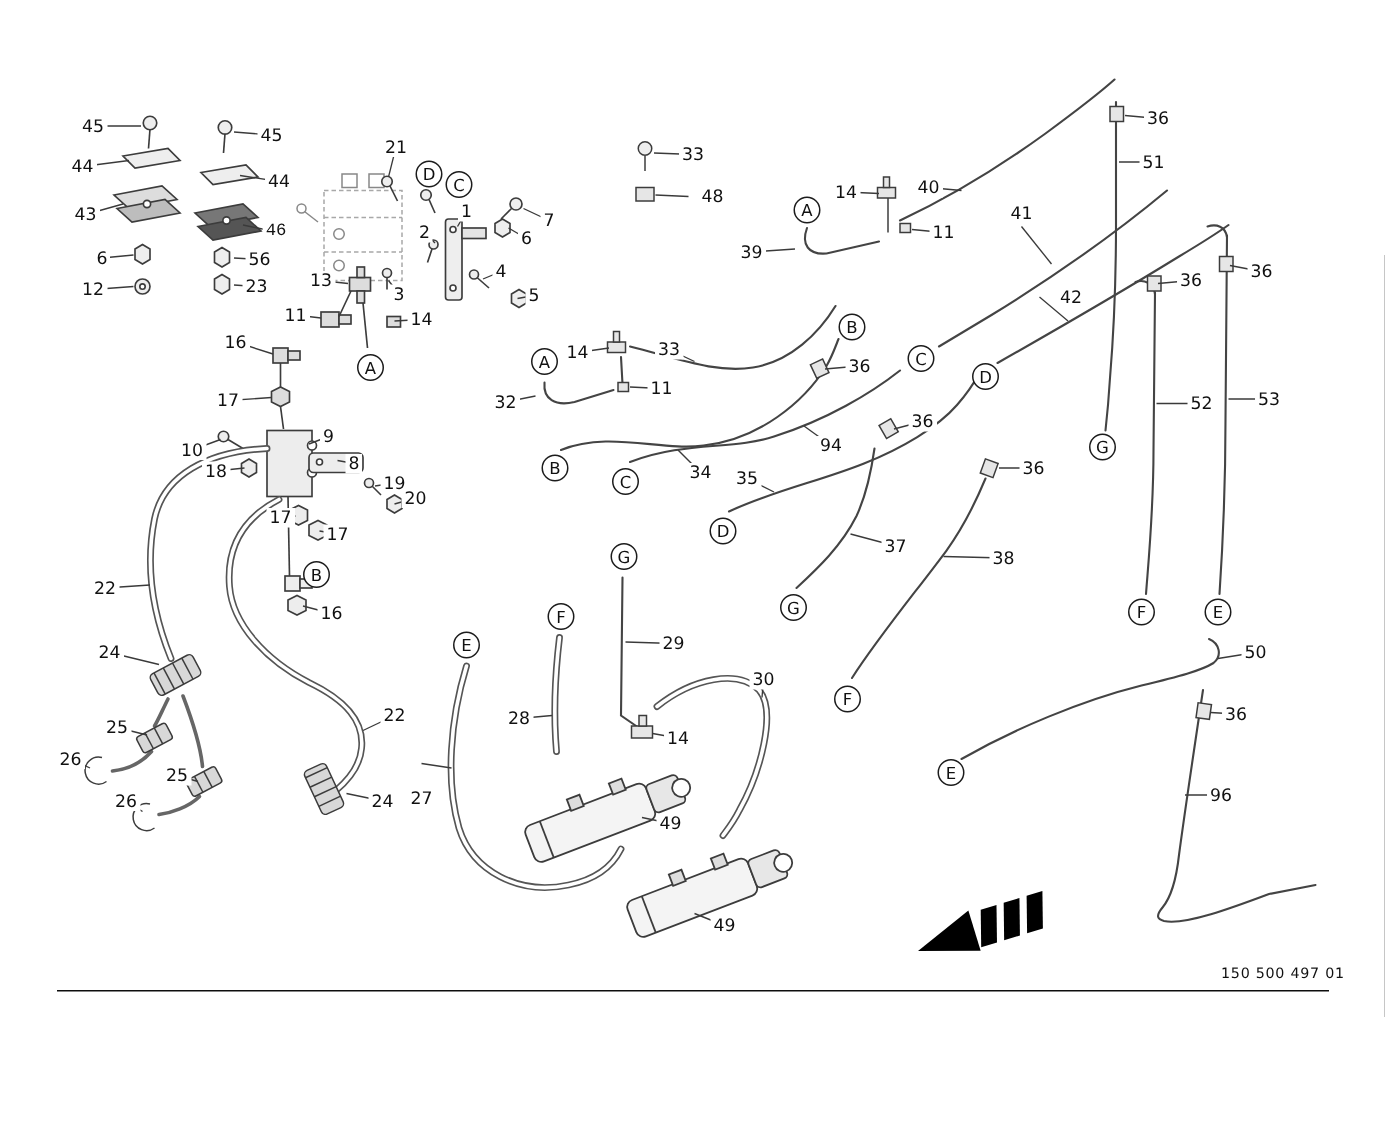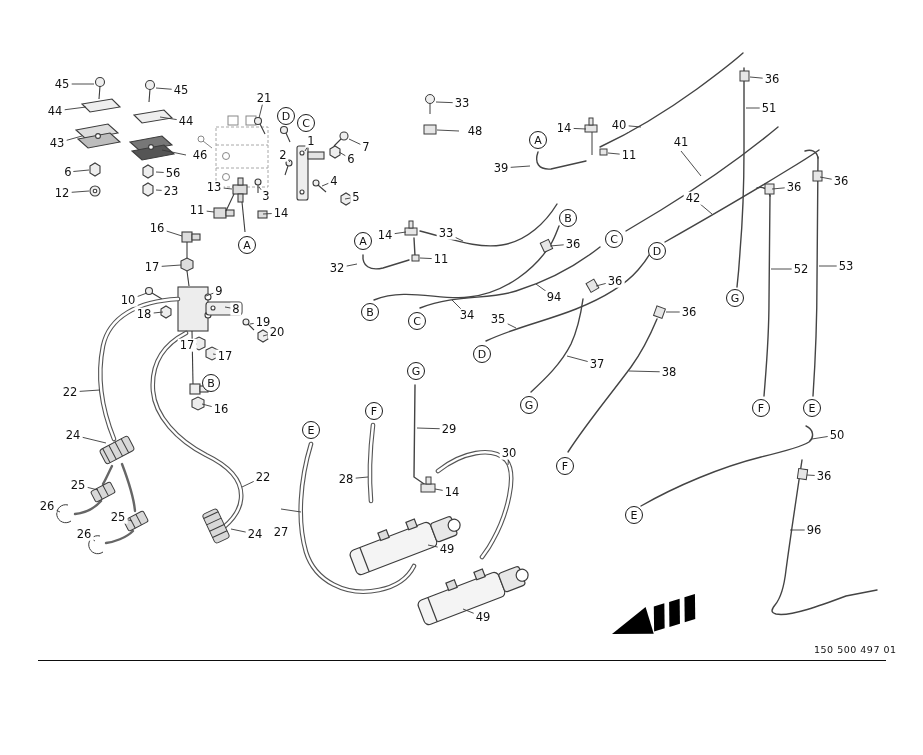--- a/index.html
+++ b/index.html
@@ -322,21 +322,21 @@
 
   <div class="doc-number">150 500 497 01</div>
   <div class="footer-rule"></div>
 <div class="callout" style="left: 62px; top: 84px;">45</div>
     <div class="callout" style="left: 55px; top: 111px;">44</div>
     <div class="callout" style="left: 57px; top: 143px;">43</div>
     <div class="callout" style="left: 68px; top: 172px;">6</div>
     <div class="callout" style="left: 62px; top: 193px;">12</div>
     <div class="callout" style="left: 181px; top: 90px;">45</div>
     <div class="callout" style="left: 186px; top: 121px;">44</div>
-    <div class="callout" style="left: 200px; top: 155px;">46</div>
+    <div class="callout" style="left: 184px; top: 155px; font-family: Liberation Mono, monospace;">46</div>
     <div class="callout" style="left: 173px; top: 173px;">56</div>
     <div class="callout" style="left: 171px; top: 191px;">23</div>
     <div class="callout" style="left: 264px; top: 98px;">21</div>
     <div class="callout" style="left: 311px; top: 141px;">1</div>
     <div class="callout" style="left: 283px; top: 155px;">2</div>
     <div class="callout" style="left: 366px; top: 147px;">7</div>
     <div class="callout" style="left: 351px; top: 159px;">6</div>
     <div class="callout" style="left: 214px; top: 187px;">13</div>
     <div class="callout" style="left: 266px; top: 196px;">3</div>
     <div class="callout" style="left: 334px; top: 181px;">4</div>
@@ -347,21 +347,21 @@
     <div class="callout" style="left: 152px; top: 267px;">17</div>
     <div class="callout" style="left: 462px; top: 103px;">33</div>
     <div class="callout" style="left: 459px; top: 131px; margin-left: 16px;">48</div>
     <div class="callout" style="left: 564px; top: 128px;">14</div>
     <div class="callout" style="left: 619px; top: 125px;">40</div>
     <div class="callout" style="left: 501px; top: 168px;">39</div>
     <div class="callout" style="left: 629px; top: 155px;">11</div>
     <div class="callout" style="left: 769px; top: 108px;">51</div>
     <div class="callout" style="left: 772px; top: 79px;">36</div>
     <div class="callout" style="left: 681px; top: 142px;">41</div>
-    <div class="callout" style="left: 693px; top: 198px;">42</div>
+    <div class="callout" style="left: 714px; top: 198px;">42</div>
     <div class="callout" style="left: 794px; top: 187px;">36</div>
     <div class="callout" style="left: 841px; top: 181px;">36</div>
     <div class="callout" style="left: 446px; top: 233px;">33</div>
     <div class="callout" style="left: 385px; top: 235px;">14</div>
     <div class="callout" style="left: 573px; top: 244px;">36</div>
     <div class="callout" style="left: 337px; top: 268px;">32</div>
     <div class="callout" style="left: 441px; top: 259px;">11</div>
     <div class="callout" style="left: 615px; top: 281px;">36</div>
     <div class="callout" style="left: 554px; top: 297px;">94</div>
     <div class="callout" style="left: 467px; top: 315px;">34</div>

